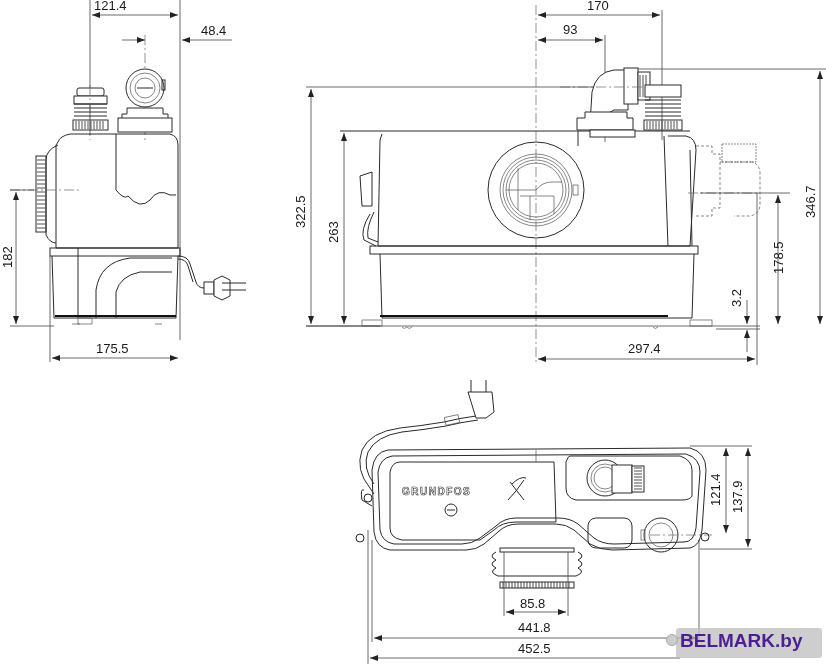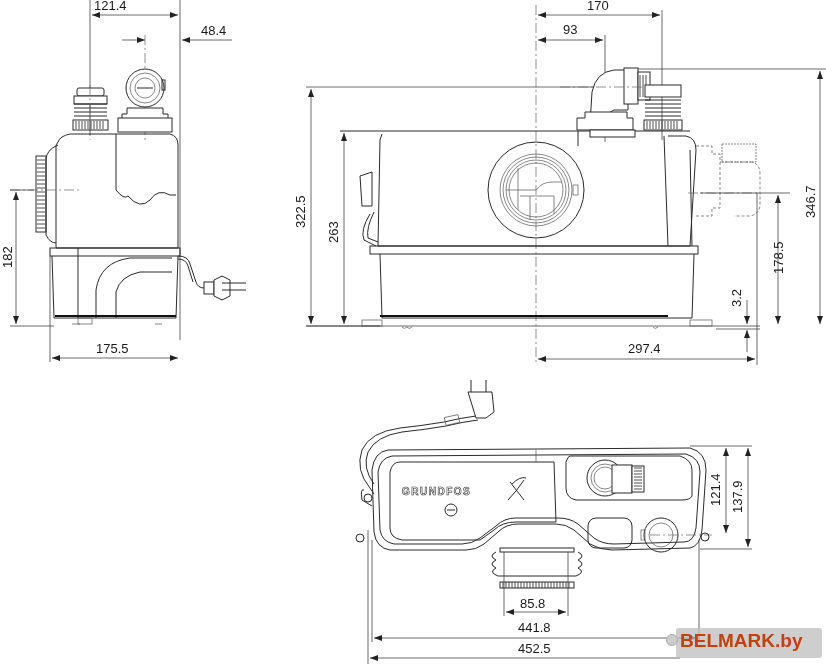--- a/index.html
+++ b/index.html
@@ -7,21 +7,21 @@
     svg { position: absolute; left: 0; top: 0; }
     .dim { font-family: "Liberation Sans", sans-serif; font-size: 13px; fill: #1a1a1a; }
     .ln { stroke: #2a2a2a; fill: none; stroke-width: 1; }
     .thin { stroke: #555; fill: none; stroke-width: 0.7; }
     .dl { stroke: #444; fill: none; stroke-width: 0.8; }
     .cl { stroke: #666; fill: none; stroke-width: 0.7; stroke-dasharray: 10 3 2 3; }
     .thick { stroke: #111; fill: none; stroke-width: 1.8; }
     .hatch { stroke: #222; stroke-width: 0.8; }
     .fill-w { fill: #fff; }
     .watermark { position: absolute; left: 676px; top: 628px; width: 146px; height: 30px; background: rgba(190,190,190,0.75); filter: blur(0.3px); border-radius: 3px; }
-    .watermark-text { position: absolute; left: 680px; top: 630px; font-family: "Liberation Sans", sans-serif; font-weight: bold; font-size: 19px; color: #c2410c; letter-spacing: 0px; }
+    .watermark-text { position: absolute; left: 680px; top: 630px; font-family: "Liberation Sans", sans-serif; font-weight: bold; font-size: 19px; color: #4c1d95; letter-spacing: 0px; }
     .watermark-dot { position: absolute; left: 666px; top: 634px; width: 10px; height: 10px; border-radius: 50%; background: #ccc; border: 1px solid #aaa; }
   </style>
 </head>
 <body>
 
 <svg width="826" height="664" viewBox="0 0 826 664">
   <defs>
     <marker id="arr" markerWidth="8" markerHeight="6" refX="8" refY="3" orient="auto-start-reverse" markerUnits="userSpaceOnUse">
       <path d="M0,0 L8,3 L0,6 Z" fill="#222"></path>
     </marker>

